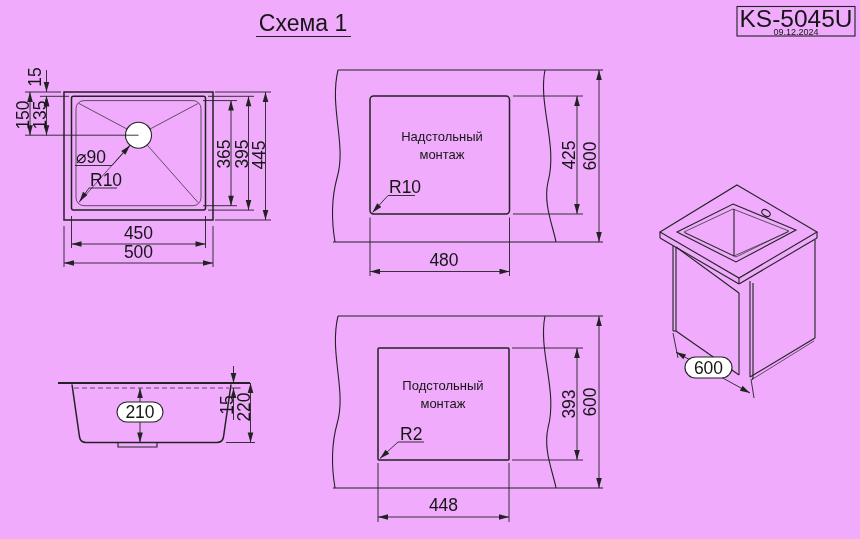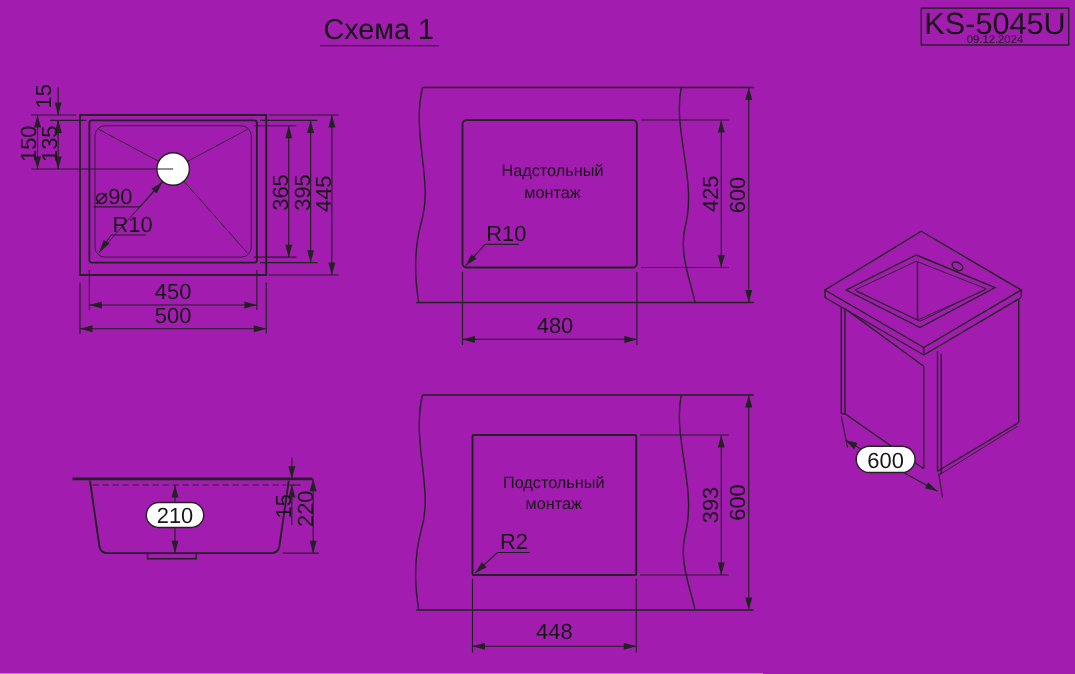--- a/index.html
+++ b/index.html
@@ -1,16 +1,16 @@
 <!DOCTYPE html>
 <html><head>
 <meta charset="utf-8">
 <style>
   html,body{margin:0;padding:0;background:#fff;}
-  #stage{position:relative;width:860px;height:539px;background:#a21caf;overflow:hidden;
+  #stage{position:relative;width:860px;height:539px;background:#f0abfc;overflow:hidden;
          font-family:"Liberation Sans","DejaVu Sans",sans-serif;}
   svg{position:absolute;left:0;top:0;}
   
   .o  {stroke:#222;stroke-width:1.5;fill:none;}   
   .o2 {stroke:#222;stroke-width:1.1;fill:none;}   
   .t  {stroke:#222;stroke-width:0.7;fill:none;}   
   .d  {stroke:#222;stroke-width:0.9;fill:none;}   
   .dash{stroke-dasharray:5 3;}
   .thick{stroke:#222;stroke-width:2.2;fill:none;}
   text{fill:#161616;}

